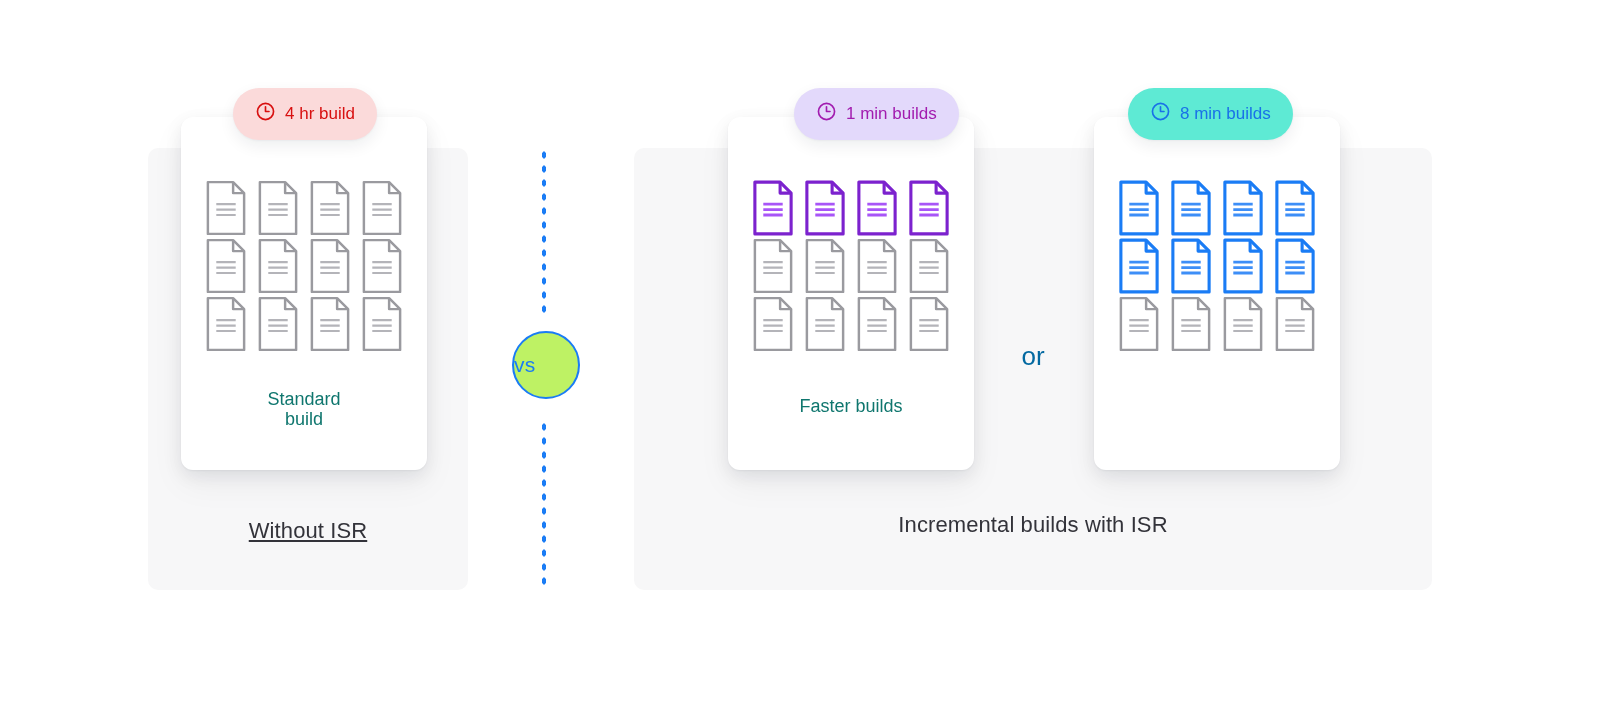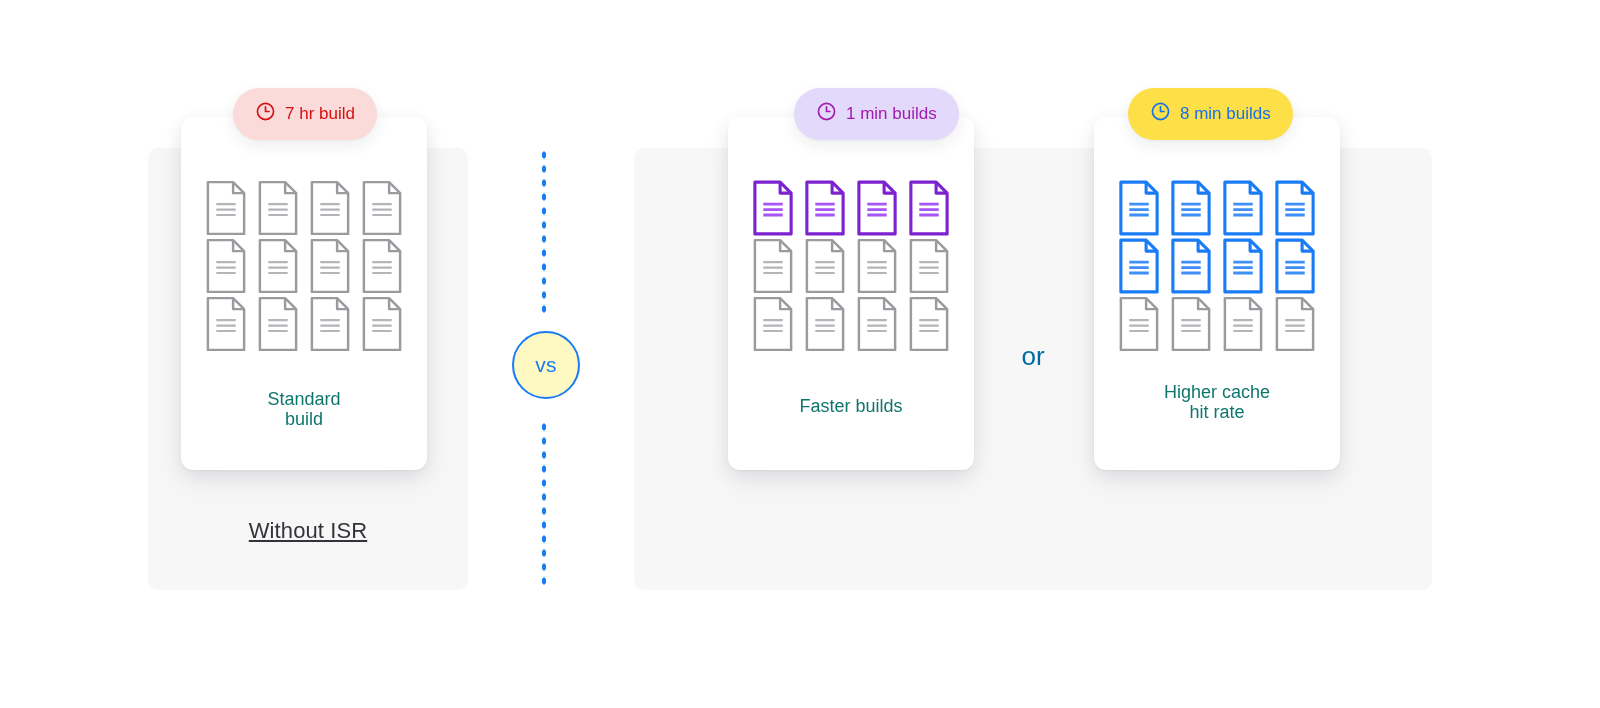--- a/index.html
+++ b/index.html
@@ -93,21 +93,21 @@
   #badge-standard{
     left:233px; top:88px;
     background:#fbdada; color:#d81010;
   }
   #badge-faster{
     left:794px; top:88px;
     background:#e3d9fb; color:#a21caf;
   }
   #badge-cache{
     left:1128px; top:88px;
-    background:#fde047; color:#1971e8;
+    background:#5eead4; color:#1971e8;
   }
   .badge .clock{flex:0 0 auto;display:block;}
   .badge .badge-text{display:block;}
 
   
   #divider{
     position:absolute;
     left:540px; top:148px;
     width:8px; height:442px;
   }
@@ -121,22 +121,22 @@
   }
   #dotline-top{top:0px;height:170px;}
   #dotline-bottom{top:272px;height:170px;}
 
   #vs-circle{
     position:absolute;
     left:512px; top:331px;
     width:64px;height:64px;
     border:2.5px solid #1a7cf5;
     border-radius:50%;
-    background:#fef9c3;
-    display:flex;align-items:center;justify-content:center;
+    background:#bef264;
+    display:flex;align-items:center;
     color:#1a7cf5;
     font-size:21px;
     letter-spacing:.3px;
   }
 
   
   #or-text{
     position:absolute;
     left:1005px; top:341px;
     width:56px;
@@ -147,20 +147,21 @@
 </style>
 </head>
 <body>
 
 <div class="stage">
 
   <div class="panel" id="panel-left"></div>
   <div class="panel-caption" id="caption-left">Without ISR</div>
 
   <div class="panel" id="panel-right"></div>
+  <div class="panel-caption" id="caption-right">Incremental builds with ISR</div>
 
   <div class="card" id="card-standard">
     <div class="doc-grid" id="grid-standard">
         <svg class="doc" viewBox="0 0 34 44" fill="none">
       <path d="M3 2 H22.5 L31 10.5 V42 H3 Z" stroke="#9a9a9f" stroke-width="1.9" stroke-linejoin="round" fill="none"></path>
       <path d="M22.5 2 V10.5 H31" stroke="#9a9a9f" stroke-width="1.9" stroke-linejoin="round" fill="none"></path>
       <path d="M9.5 19 H24.5 M9.5 23.2 H24.5 M9.5 27.4 H24.5" stroke="#b4b4b9" stroke-width="1.7" stroke-linecap="butt"></path>
     </svg>
         <svg class="doc" viewBox="0 0 34 44" fill="none">
       <path d="M3 2 H22.5 L31 10.5 V42 H3 Z" stroke="#9a9a9f" stroke-width="1.9" stroke-linejoin="round" fill="none"></path>
@@ -344,32 +345,30 @@
       <path d="M3 2 H22.5 L31 10.5 V42 H3 Z" stroke="#9a9a9f" stroke-width="1.9" stroke-linejoin="round" fill="none"></path>
       <path d="M22.5 2 V10.5 H31" stroke="#9a9a9f" stroke-width="1.9" stroke-linejoin="round" fill="none"></path>
       <path d="M9.5 19 H24.5 M9.5 23.2 H24.5 M9.5 27.4 H24.5" stroke="#b4b4b9" stroke-width="1.7" stroke-linecap="butt"></path>
     </svg>
         <svg class="doc" viewBox="0 0 34 44" fill="none">
       <path d="M3 2 H22.5 L31 10.5 V42 H3 Z" stroke="#9a9a9f" stroke-width="1.9" stroke-linejoin="round" fill="none"></path>
       <path d="M22.5 2 V10.5 H31" stroke="#9a9a9f" stroke-width="1.9" stroke-linejoin="round" fill="none"></path>
       <path d="M9.5 19 H24.5 M9.5 23.2 H24.5 M9.5 27.4 H24.5" stroke="#b4b4b9" stroke-width="1.7" stroke-linecap="butt"></path>
     </svg>
       </div>
-    <div class="card-label" id="label-cache">Higher cache
-hit rate</div>
   </div>
 
   <div class="badge" id="badge-standard">
     <span class="clock">
       <svg width="21" height="21" viewBox="0 0 24 24" fill="none" stroke="currentColor" stroke-width="1.9" stroke-linecap="round" stroke-linejoin="round">
         <circle cx="12" cy="12" r="9.2"></circle>
         <path d="M12 6.6 L12 12 L16 12"></path>
       </svg>
     </span>
-    <span class="badge-text">7 hr build</span>
+    <span class="badge-text">4 hr build</span>
   </div>
 
   <div class="badge" id="badge-faster">
     <span class="clock">
       <svg width="21" height="21" viewBox="0 0 24 24" fill="none" stroke="currentColor" stroke-width="1.9" stroke-linecap="round" stroke-linejoin="round">
         <circle cx="12" cy="12" r="9.2"></circle>
         <path d="M12 6.6 L12 12 L16 12"></path>
       </svg>
     </span>
     <span class="badge-text">1 min builds</span>

